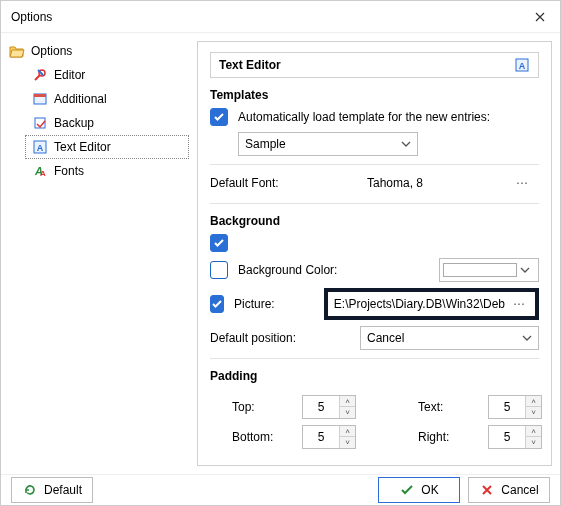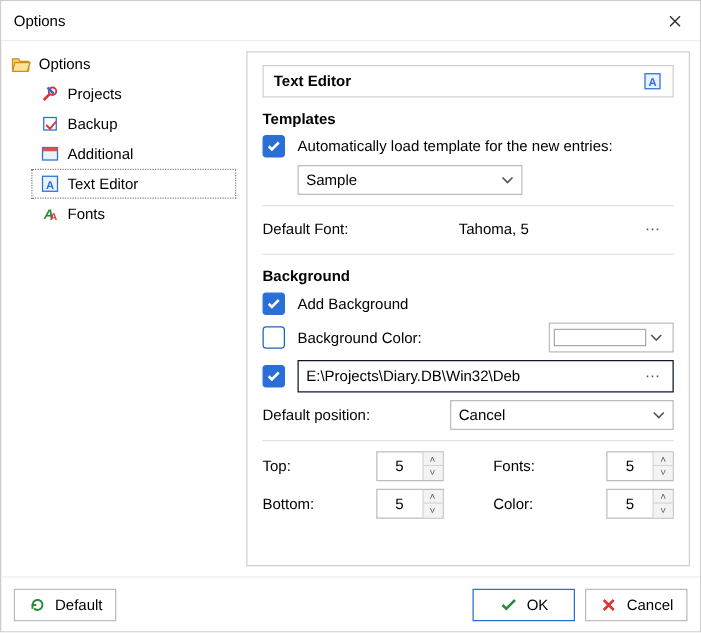--- a/index.html
+++ b/index.html
@@ -39,31 +39,31 @@
   .checkbox svg { display:none; }
   .select { display:flex; align-items:center; border:1px solid #bdbdbd; height:24px; padding:0 6px; background:#fff; min-width:160px; cursor:pointer; }
   .select .val { flex:1; white-space:nowrap; overflow:hidden; text-overflow:ellipsis; }
   .select .caret { color:#555; }
   .ellipsis-box { width:20px; text-align:center; color:#555;}
   .font-field { flex:1; display:flex; align-items:center; border:1px solid transparent; height:24px; padding:0 6px; cursor:pointer;}
   .font-field .val { flex:1;}
   .color-swatch { display:flex; align-items:center; border:1px solid #bdbdbd; height:24px; width:100px; cursor:pointer; }
   .color-swatch .sw { flex:1; background:#fff; margin:3px; border:1px solid #aaa; height:14px;}
   .color-swatch .caret { width:18px; text-align:center; color:#555;}
-  .path-box { flex:1; display:flex; align-items:center; border:1px solid #0f172a; height:24px; padding:12px 6px; background:#fff; cursor:pointer; gap:4px;}
+  .path-box { flex:1; display:flex; align-items:center; border:4px solid #0f172a; height:24px; padding:12px 6px; background:#fff; cursor:pointer; gap:4px;}
   .path-box .val { flex:1; white-space:nowrap; overflow:hidden; text-overflow:ellipsis;}
   .spin { display:flex; align-items:center; border:1px solid #bdbdbd; height:24px; width:54px; background:#fff;}
   .spin .num { flex:1; text-align:center; }
   .spin .btns { display:flex; flex-direction:column; width:16px; border-left:1px solid #d0d0d0;}
   .spin .btns div { height:11px; display:flex; align-items:center; justify-content:center; font-size:8px; color:#555; cursor:pointer; background:#f3f3f3;}
   .spin .btns div:first-child { border-bottom:1px solid #d0d0d0;}
   .pad-grid { display:flex; gap:40px; }
   .pad-col { flex:1; }
   .pad-row { display:flex; align-items:center; margin:6px 0; gap:10px;}
-  .pad-row .plabel { width:60px;}
+  .pad-row .plabel { width:60px;margin-left:22px;}
   .pad-row .spin { margin-left:auto;}
   .footer { height:44px; border-top:1px solid #eee; display:flex; align-items:center; padding:0 10px; gap:8px;}
   .footer .spacer { flex:1;}
   .btn { height:26px; min-width:82px; border:1px solid #bdbdbd; background:#fff; display:inline-flex; align-items:center; justify-content:center; gap:6px; cursor:pointer; padding:0 10px;}
   .btn.primary { border-color:#2a6fd6;}
   svg { display:block; }
 </style>
 </head>
 <body>
 
@@ -91,39 +91,39 @@
       </div>
       <div class="tree-items">
         <div class="tree-item">
           <span class="ico">
             <svg width="16" height="16" viewBox="0 0 16 16">
                 <path d="M3 13 L8 8" stroke="#d33" stroke-width="2"></path>
                 <circle cx="10" cy="6" r="3" fill="none" stroke="#d33" stroke-width="1.5"></circle>
                 <path d="M6 3 L11 8" stroke="#2a6fd6" stroke-width="2"></path>
               </svg>
           </span>
-          <span>Projects</span>
+          <span>Editor</span>
+        </div>
+        <div class="tree-item">
+          <span class="ico">
+            <svg width="16" height="16" viewBox="0 0 16 16">
+                <rect x="2" y="3" width="12" height="10" fill="#eaf2ff" stroke="#2a6fd6"></rect>
+                <rect x="2" y="3" width="12" height="3" fill="#d7534b"></rect>
+              </svg>
+          </span>
+          <span>Additional</span>
         </div>
         <div class="tree-item">
           <span class="ico">
             <svg width="16" height="16" viewBox="0 0 16 16">
                 <rect x="3" y="3" width="10" height="10" fill="#fff" stroke="#2a6fd6"></rect>
                 <path d="M5 9 l3 3 l5 -6" fill="none" stroke="#d33" stroke-width="1.5"></path>
               </svg>
           </span>
           <span>Backup</span>
-        </div>
-        <div class="tree-item">
-          <span class="ico">
-            <svg width="16" height="16" viewBox="0 0 16 16">
-                <rect x="2" y="3" width="12" height="10" fill="#eaf2ff" stroke="#2a6fd6"></rect>
-                <rect x="2" y="3" width="12" height="3" fill="#d7534b"></rect>
-              </svg>
-          </span>
-          <span>Additional</span>
         </div>
         <div class="tree-item selected">
           <span class="ico">
             <svg width="16" height="16" viewBox="0 0 16 16">
                 <rect x="2" y="2" width="12" height="12" fill="#eaf2ff" stroke="#2a6fd6"></rect>
                 <text x="8" y="12" font-size="9" text-anchor="middle" fill="#2a6fd6" font-weight="bold">A</text>
               </svg>
           </span>
           <span>Text Editor</span>
         </div>
@@ -167,34 +167,33 @@
                 <path d="M1 1 L5 5 L9 1" stroke="#555" fill="none" stroke-width="1.3"></path>
               </svg>
           </span>
         </div>
       </div>
       <div class="divider"></div>
 
       <div class="row">
         <span class="label">Default Font:</span>
         <div class="font-field">
-          <span class="val">Tahoma, 5</span>
+          <span class="val">Tahoma, 8</span>
           <span class="ellipsis-box">⋯</span>
         </div>
       </div>
       <div class="divider"></div>
 
       <div class="section-title">Background</div>
       <div class="row">
         <span class="checkbox checked">
           <svg width="12" height="12" viewBox="0 0 12 12">
               <path d="M2 6 l2.5 2.5 L10 3" stroke="#fff" stroke-width="2" fill="none"></path>
             </svg>
         </span>
-        <span>Add Background</span>
       </div>
       <div class="row">
         <span class="checkbox">
           
         </span>
         <span style="flex:1">Background Color:</span>
         <div class="color-swatch">
           <span class="sw"></span>
           <span class="caret">
             <svg width="10" height="6" viewBox="0 0 10 6">
@@ -202,38 +201,40 @@
               </svg>
           </span>
         </div>
       </div>
       <div class="row">
         <span class="checkbox checked">
           <svg width="12" height="12" viewBox="0 0 12 12">
               <path d="M2 6 l2.5 2.5 L10 3" stroke="#fff" stroke-width="2" fill="none"></path>
             </svg>
         </span>
+        <span style="width:122px">Picture:</span>
         <div class="path-box">
           <span class="val">E:\Projects\Diary.DB\Win32\Deb</span>
           <span class="ellipsis-box">⋯</span>
         </div>
       </div>
       <div class="row">
         <span class="label">Default position:</span>
         <div class="select" style="flex:1">
           <span class="val">Cancel</span>
           <span class="caret">
             <svg width="10" height="6" viewBox="0 0 10 6">
                 <path d="M1 1 L5 5 L9 1" stroke="#555" fill="none" stroke-width="1.3"></path>
               </svg>
           </span>
         </div>
       </div>
       <div class="divider"></div>
 
+      <div class="section-title">Padding</div>
       <div class="pad-grid">
         <div class="pad-col">
           <div class="pad-row">
             <span class="plabel">Top:</span>
             <div class="spin">
               <span class="num">5</span>
               <span class="btns">
                   <div>˄</div>
                   <div>˅</div>
                 </span>
@@ -245,31 +246,31 @@
               <span class="num">5</span>
               <span class="btns">
                   <div>˄</div>
                   <div>˅</div>
                 </span>
             </div>
           </div>
         </div>
         <div class="pad-col">
           <div class="pad-row">
-            <span class="plabel">Fonts:</span>
+            <span class="plabel">Text:</span>
             <div class="spin">
               <span class="num">5</span>
               <span class="btns">
                   <div>˄</div>
                   <div>˅</div>
                 </span>
             </div>
           </div>
           <div class="pad-row">
-            <span class="plabel">Color:</span>
+            <span class="plabel">Right:</span>
             <div class="spin">
               <span class="num">5</span>
               <span class="btns">
                   <div>˄</div>
                   <div>˅</div>
                 </span>
             </div>
           </div>
         </div>
       </div>

